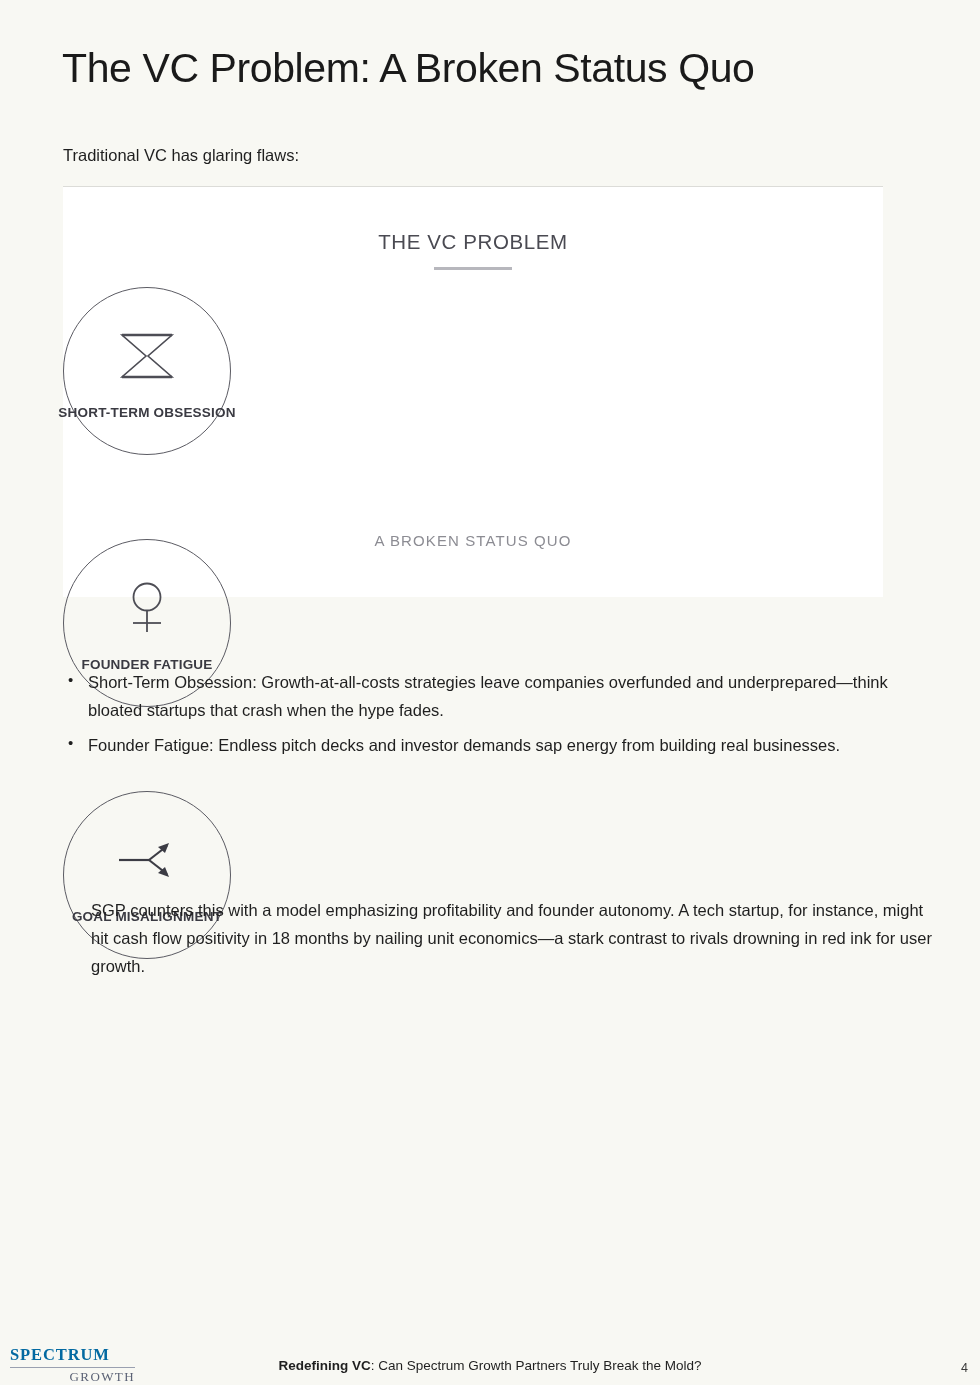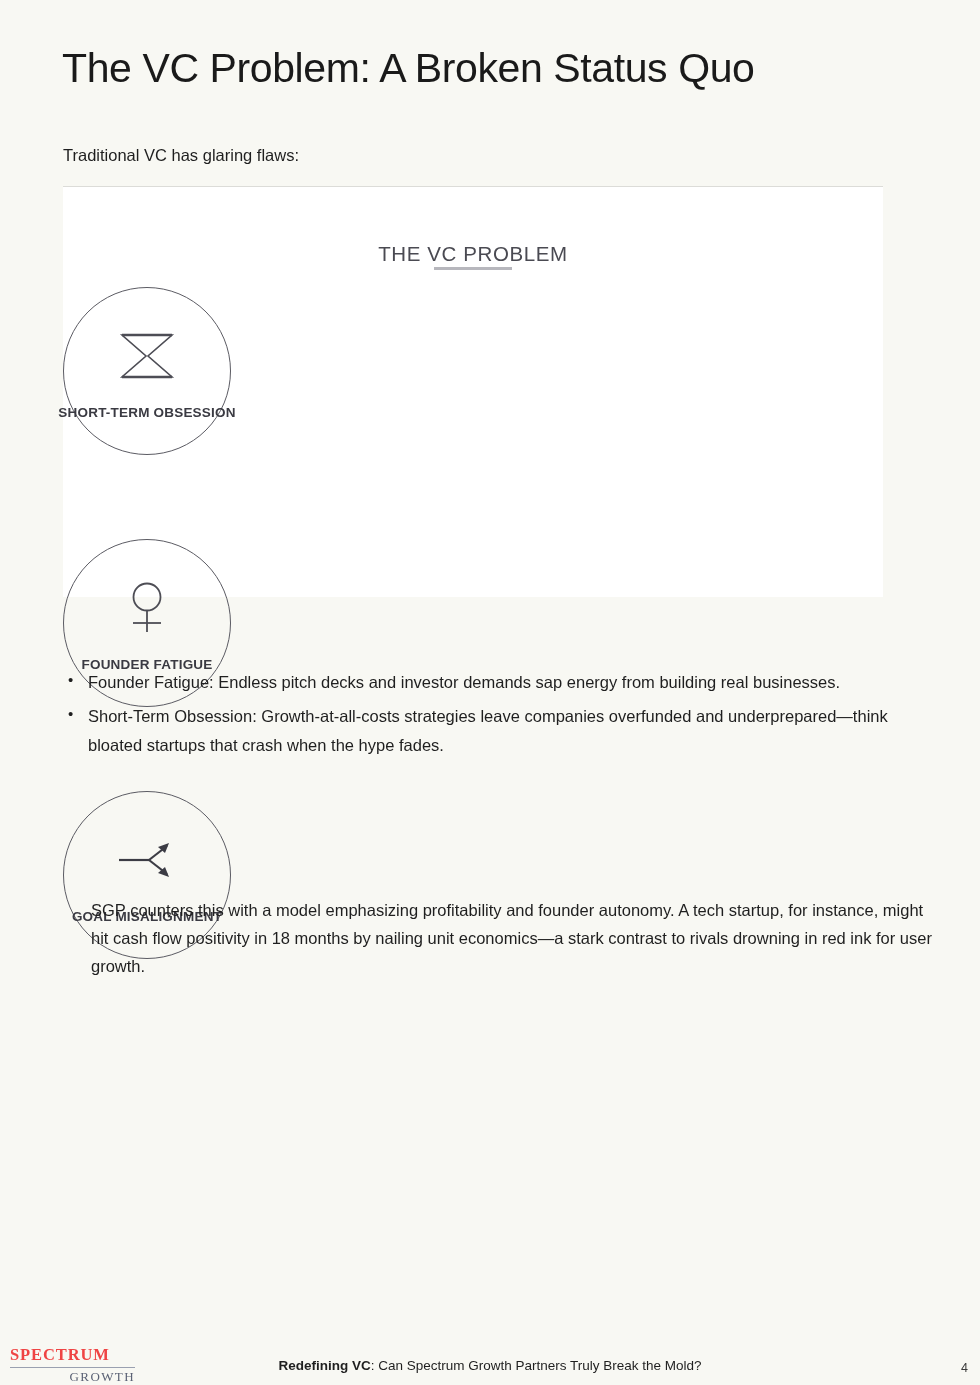--- a/index.html
+++ b/index.html
@@ -71,21 +71,20 @@
   .fig-title {
     position: absolute;
     top: 43px;
     left: 0;
     width: 100%;
     text-align: center;
     font-size: 20.5px;
     letter-spacing: 0.6px;
     color: #4a4a52;
     font-weight: 400;
-    margin-top: 12px;
   }
   .fig-title-underline {
     position: absolute;
     top: 80px;
     left: 50%;
     transform: translateX(-50%);
     width: 78px;
     height: 3px;
     background: #b7b7bd;
   }
@@ -185,21 +184,21 @@
     position: absolute;
     left: 10px;
     top: 1347px;
     width: 125px;
   }
   .logo-main {
     font-family: "Liberation Serif", serif;
     font-size: 16.5px;
     font-weight: 700;
     letter-spacing: 0.9px;
-    color: #ef4444;
+    color: #0369a1;
     line-height: 1;
   }
   .logo-rule {
     width: 125px;
     height: 1px;
     background: #9aa0b0;
     margin: 3px 0 2px 0;
   }
   .logo-sub {
     font-family: "Liberation Serif", serif;
@@ -280,26 +279,27 @@
               <line x1="34" y1="22" x2="52" y2="36" stroke="#3c3c44" stroke-width="2.2"></line>
               <path d="M54 5 L43 9 L50 15 Z" fill="#3c3c44"></path>
               <path d="M54 39 L43 35 L50 29 Z" fill="#3c3c44"></path>
             </svg>
           </div>
           <div class="circle-label">GOAL MISALIGNMENT</div>
         </div>
 
       </div>
 
+      <div class="fig-caption">A BROKEN STATUS QUO</div>
     </div>
   </div>
 
   <ul class="bullets">
+    <li>Short-Term Obsession: Growth-at-all-costs strategies leave companies overfunded and underprepared—think bloated startups that crash when the hype fades.</li>
     <li>Founder Fatigue: Endless pitch decks and investor demands sap energy from building real businesses.</li>
-    <li>Short-Term Obsession: Growth-at-all-costs strategies leave companies overfunded and underprepared—think bloated startups that crash when the hype fades.</li>
   </ul>
 
   <p class="closing-para">SGP counters this with a model emphasizing profitability and founder autonomy. A tech startup, for instance, might hit cash flow positivity in 18 months by nailing unit economics—a stark contrast to rivals drowning in red ink for user growth.</p>
 
   <div class="footer-logo">
     <div class="logo-main">SPECTRUM</div>
     <div class="logo-rule"></div>
     <div class="logo-sub">GROWTH PARTNERS</div>
   </div>
 

